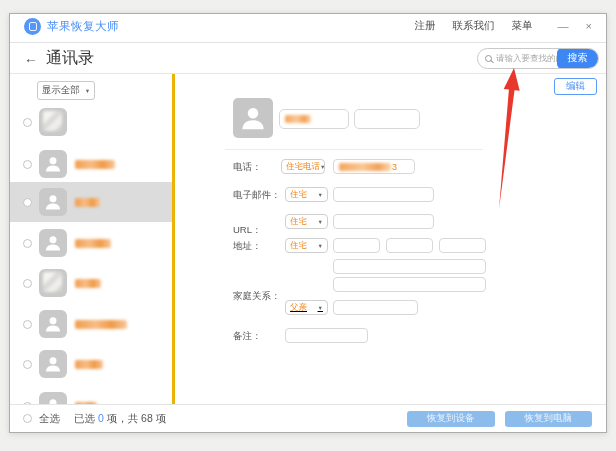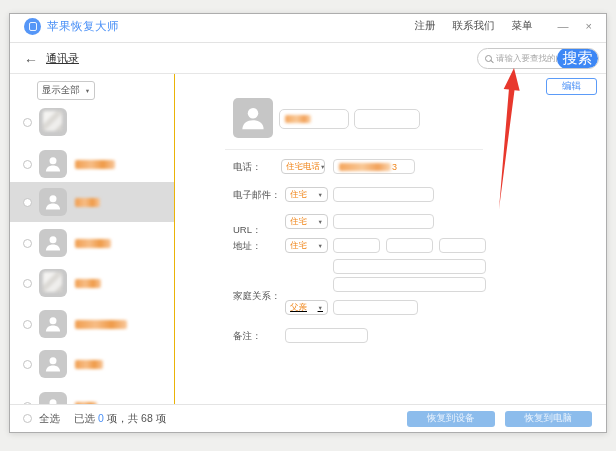--- a/index.html
+++ b/index.html
@@ -27,42 +27,42 @@
   .tb-right { margin-left:auto; display:flex; align-items:center; gap:17px;text-align:right; }
   .tb-link { font-size:10.5px; color:#4d4d4d; cursor:pointer; }
   .winbtn { font-size:11px; color:#8b8b8b; cursor:pointer; line-height:1; }
   .winbtn.min { margin-left:8px; }
   
   .toolbar {
     height:31px; flex:0 0 31px; display:flex; align-items:center;
     padding:0 7px 0 14px; border-bottom:1px solid #e6e6e6;
   }
   .back { font-size:14px; color:#555; cursor:pointer; margin-right:8px; line-height:1; }
-  .view-title { font-size:11px; color:#333;text-decoration:underline; }
+  .view-title { font-size:16px; color:#333; }
   .searchwrap {
     margin-left:auto; position:relative; width:122px; height:21px;
     border:1px solid #c9c9c9; border-radius:11px; display:flex; align-items:center;
     background:#fff; overflow:hidden;
   }
   .s-icon { width:7px; height:7px; border:1px solid #9a9a9a; border-radius:50%;
     position:relative; margin:0 4px 0 7px; flex:0 0 auto; }
   .s-icon::after { content:""; position:absolute; width:4px; height:1px; background:#9a9a9a;
     right:-3px; bottom:-1px; transform:rotate(45deg); }
   .searchwrap input {
     border:none; outline:none; flex:1; font-size:8.5px; color:#444; min-width:0;
     font-family:inherit; background:transparent;
   }
   .searchwrap input::placeholder { color:#a8a8a8; }
   .search-btn {
-    flex:0 0 41px; height:21px; background:#3d87f5; color:#fff; font-size:15px;
-    border:none; border-radius:10px; cursor:pointer; font-family:inherit;
+    flex:0 0 41px; height:21px; background:#3d87f5; color:#fff; font-size:10px;
+    border:none; border-radius:5px; cursor:pointer; font-family:inherit;
   }
   
   .bodyrow { flex:1 1 auto; display:flex; min-height:0; }
-  .sidebar { width:165px; flex:0 0 165px; border-right:1px solid #eab308;
+  .sidebar { width:165px; flex:0 0 165px; border-right:3px solid #eab308;
     position:relative; overflow:hidden; }
   .filter-dd {
     position:absolute; left:27px; top:7px; width:58px; height:19px;
     border:1px solid #c9c9c9; border-radius:3px; display:flex; align-items:center;
     justify-content:center; gap:5px; font-size:9.5px; color:#555; cursor:pointer; background:#fff;
   }
   .filter-dd .caret, .dd .caret { font-size:5.5px; color:#666; }
   .c-row { position:absolute; left:0; width:100%; height:40px;
     display:flex; align-items:center; padding-left:13px; cursor:pointer; }
   .c-row.selected { background:#dcdcdc; }
@@ -73,21 +73,21 @@
     position:relative; overflow:hidden; flex:0 0 auto; }
   .avatar svg { width:20px; height:20px; }
   .avatar.photo::after { content:""; position:absolute; left:4px; top:3px; width:19px; height:20px;
     background:linear-gradient(135deg,#f4f3f1 0 35%,#dcdad6 35% 55%,#efeeec 55% 80%,#d6d4d0 80%);
     filter:blur(1.5px); border-radius:2px; }
   .name-blur { height:9px; border-radius:2px; margin-left:8px;
     background:linear-gradient(90deg,#f09d4e,#f7bd86 40%,#ef9a47 70%,#f8c79b);
     filter:blur(1.6px); }
   
   .main { flex:1 1 auto; position:relative; overflow:hidden; }
-  .edit-btn { position:absolute; right:9px; top:4px; width:51px; height:17px;
+  .edit-btn { position:absolute; right:9px; top:4px; width:43px; height:17px;
     background:#fff; border:1px solid #5b9bf8; border-radius:3px; color:#4a90f6;
     font-size:9.5px; cursor:pointer; font-family:inherit; }
   .big-avatar { position:absolute; left:58px; top:24px; width:40px; height:40px;
     border-radius:5px; background:#c6c6c6; display:flex; align-items:center; justify-content:center; }
   .big-avatar svg { width:30px; height:30px; }
   .inputbox { position:absolute; background:#fff; border:1px solid #d8d8d8; border-radius:4px;
     font-size:9px; color:#444; font-family:inherit; padding:0 5px; outline:none; }
   .inputbox.h20 { height:20px; border-radius:5px; }
   .inputbox.h15 { height:15px; }
   .maskbox { position:absolute; background:#fff; border:1px solid #d8d8d8;

